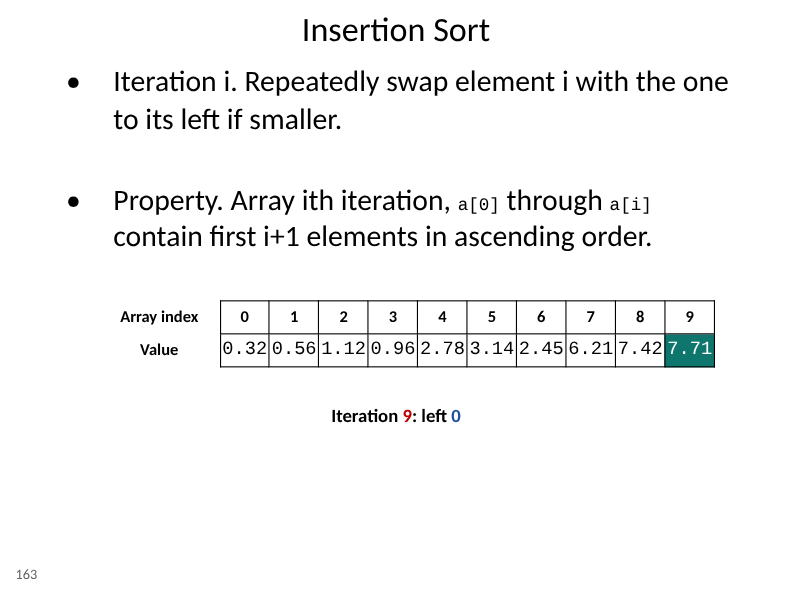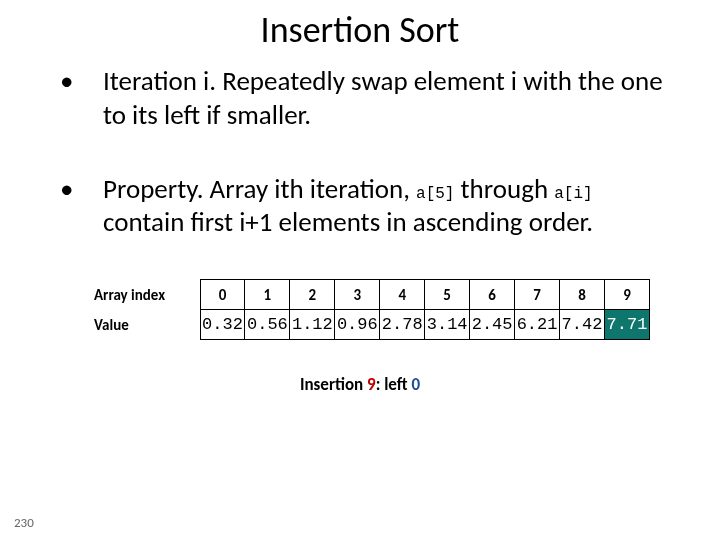--- a/index.html
+++ b/index.html
@@ -7,21 +7,21 @@
     width: 720px;
     height: 540px;
     background: #fff;
     font-family: Calibri, Arial, sans-serif;
     color: #000;
     position: relative;
     overflow: hidden;
   }
   .title {
     text-align: center;
-    font-size: 36px;
+    font-size: 31px;
     font-weight: 400;
     padding-top: 8px;
     padding-bottom: 12px;
   }
   .bullets {
     padding-left: 60px;
     padding-right: 40px;
   }
   .bullet {
     display: flex;
@@ -48,21 +48,21 @@
     width: 560px;
   }
   table {
     border-collapse: collapse;
     width: 100%;
     table-layout: fixed;
     font-size: 14px;
   }
   th.rowhdr {
     width: 110px;
-    text-align: left;
+    text-align: center;
     font-weight: 700;
     font-size: 15px;
     padding: 6px 4px;
     border: none;
     background: #fff;
     font-family: Calibri, Arial, sans-serif;
   }
   td {
     border: 1px solid #000;
     text-align: center;
@@ -106,21 +106,21 @@
   <div class="bullet">
     <div class="dot">•</div>
     <div class="text">
       <span>Iteration i.  Repeatedly swap element i with the one to its left if smaller.</span>
     </div>
   </div>
 
   <div class="bullet">
     <div class="dot">•</div>
     <div class="text">
-      <span>Property.  Array ith iteration, </span><span class="code-inline">a[5]</span><span> through </span><span class="code-inline">a[i]</span><span> contain first i+1 elements in ascending order.</span>
+      <span>Property.  Array ith iteration, </span><span class="code-inline">a[0]</span><span> through </span><span class="code-inline">a[i]</span><span> contain first i+1 elements in ascending order.</span>
     </div>
   </div>
 
 </div>
 
 <div class="table-wrap">
   <table>
     <tbody>
         <tr class="index-row">
       <th class="rowhdr">Array index</th>
@@ -146,16 +146,16 @@
       <td>2.45</td>
       <td>6.21</td>
       <td>7.42</td>
       <td class="hl">7.71</td>
     </tr>
   </tbody>
     </table>
 </div>
 
 <div class="caption">
-  <span>Insertion </span><span class="itnum">9</span><span>:  left </span><span class="stepnum">0</span>
+  <span>Iteration </span><span class="itnum">9</span><span>:  left </span><span class="stepnum">0</span>
 </div>
 
-<div class="pagenum">230</div>
+<div class="pagenum">163</div>
 
 </body></html>

